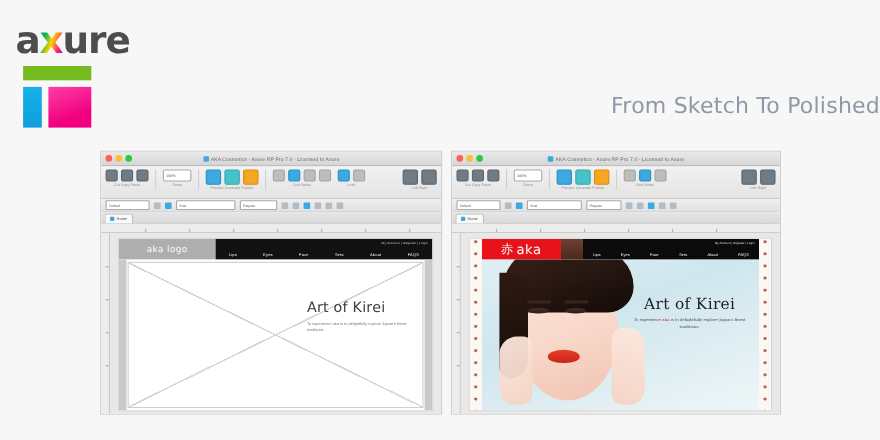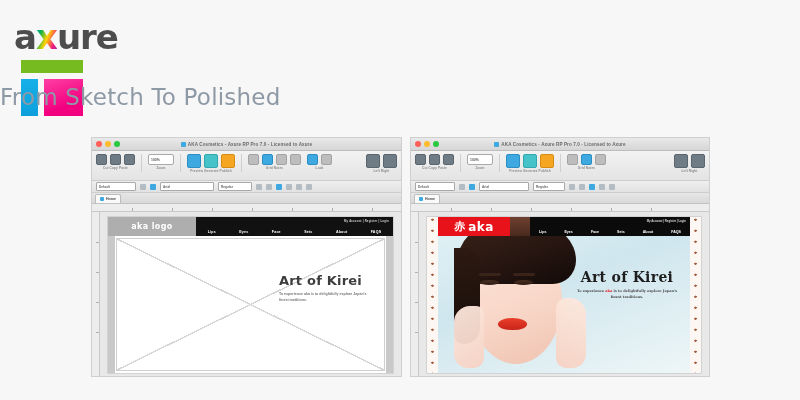--- a/index.html
+++ b/index.html
@@ -23,30 +23,30 @@
   }
   .brand-mark{position:relative;width:68px;height:56px;margin:6px 0 0 7px;}
   .mark-top{position:absolute;left:0;top:0;width:62px;height:13px;background:#76bc21;}
   .mark-left{position:absolute;left:0;top:19px;width:17px;height:37px;
     background:linear-gradient(180deg,#16b0e8 0%,#0d9fdc 100%);}
   .mark-right{position:absolute;left:23px;top:19px;width:39px;height:37px;
     background:linear-gradient(160deg,#ff3fa4 0%,#f2007f 70%);}
 
   
   .headline{
-    position:absolute;left:0;right:0;top:84px;text-align:left;
-    font-size:23px;color:#8e99a6;font-weight:400;letter-spacing:.2px;
+    position:absolute;left:0;right:0;top:84px;text-align:right;
+    font-size:20px;color:#8e99a6;font-weight:400;letter-spacing:.2px;
     font-family:"DejaVu Sans",sans-serif;
   }
 
   
   .app-window{
     position:absolute;top:137px;height:240px;
     background:#fdfdfd;border:1px solid #cfcfcf;
-    box-sizing:border-box;overflow:hidden;font-weight:bold;
+    box-sizing:border-box;overflow:hidden;
   }
   .app-left{left:91px;width:311px;}
   .app-right{left:410px;width:300px;}
 
   .titlebar{
     height:12px;background:linear-gradient(180deg,#e9e9e9,#d6d6d6);
     border-bottom:1px solid #bdbdbd;display:flex;align-items:center;
     position:relative;
   }
   .lights{display:flex;gap:3px;margin-left:4px;}

